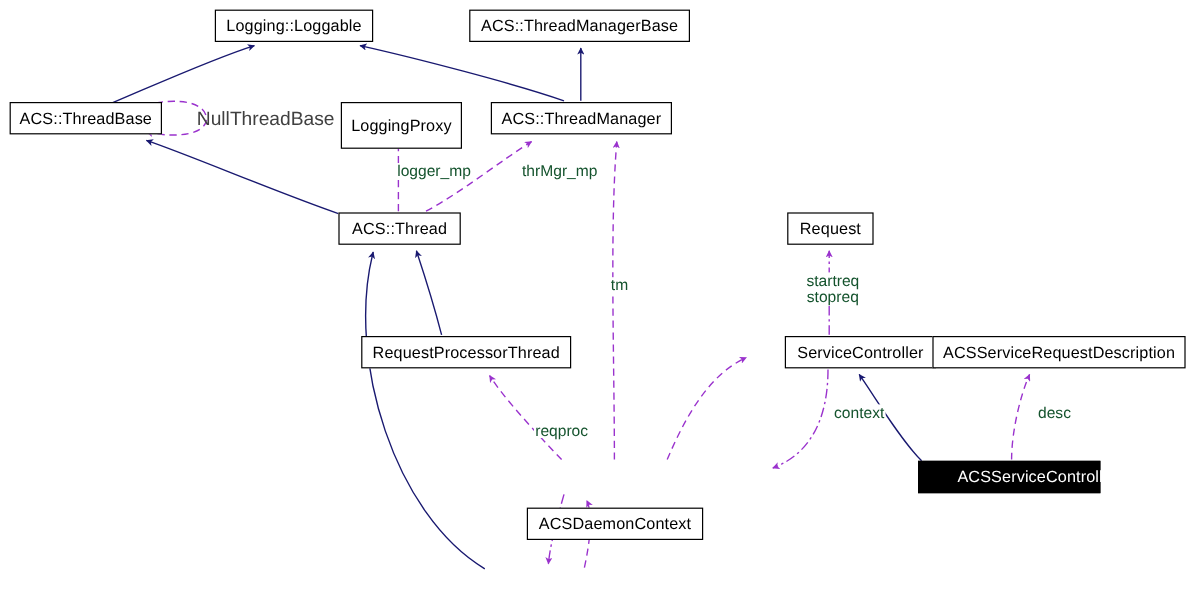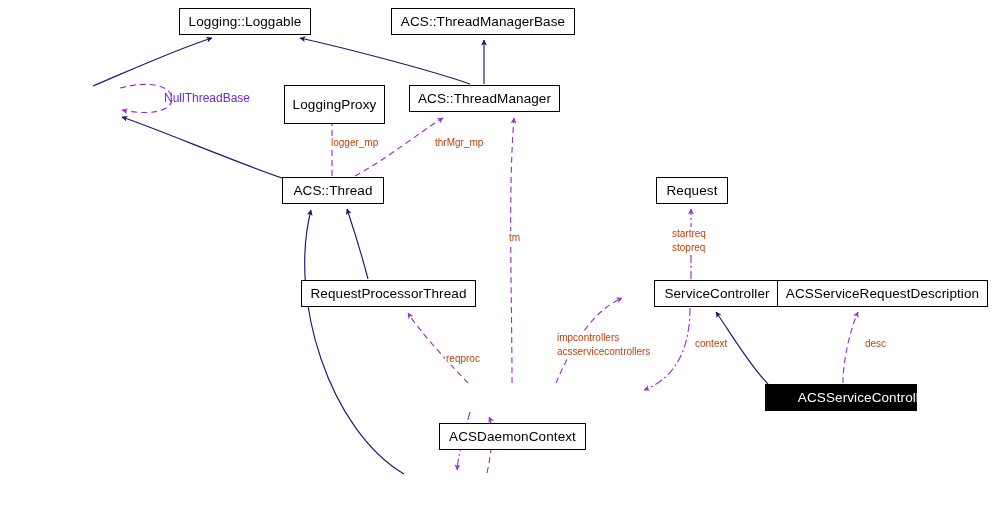--- a/index.html
+++ b/index.html
@@ -37,35 +37,36 @@
     letter-spacing: 0.1px;
     z-index: 3;
   }
   .node.highlight {
     background: #000000;
     color: #ffffff;
     border-color: #000000;
   }
   .edge-label {
     position: absolute;
-    font-size: 10px;
+    font-size: 13px;
     line-height: 13px;
-    color: #c2410c;
+    color: #14532d;
     background: #ffffff;
     white-space: nowrap;
     z-index: 2;
     padding: 0 1px;
   }
   .edge-label.two-line {
     line-height: 14px;
+    text-align: center;
   }
   .self-label {
     position: absolute;
-    font-size: 12px;
-    color: #6d28d9;
+    font-size: 16px;
+    color: #404040;
     background: transparent;
     white-space: nowrap;
     z-index: 2;
   }
 </style>
 </head>
 <body>
 
 <div id="diagram">
 
@@ -119,20 +120,21 @@
       <path d="M 470 412 C 462 440 458 458 457 470" stroke-dasharray="8,3,2,3" marker-end="url(#assoc-arrow)"></path>
 
       <path d="M 487 473 C 492 450 494 428 489 417" stroke-dasharray="6,4" marker-end="url(#assoc-arrow)"></path>
     </g>
   </svg>
 
   <div class="node" style="left:179px; top:8px; width:132px; height:27px;">Logging::Loggable</div>
 
   <div class="node" style="left:391px; top:8px; width:184px; height:27px;">ACS::ThreadManagerBase</div>
 
+  <div class="node" style="left:8px; top:85px; width:127px; height:27px;">ACS::ThreadBase</div>
 
   <div class="node" style="left:284px; top:85px; width:101px; height:39px;">LoggingProxy</div>
 
   <div class="node" style="left:409px; top:85px; width:151px; height:27px;">ACS::ThreadManager</div>
 
   <div class="node" style="left:282px; top:177px; width:102px; height:27px;">ACS::Thread</div>
 
   <div class="node" style="left:656px; top:177px; width:72px; height:27px;">Request</div>
 
   <div class="node" style="left:301px; top:280px; width:175px; height:27px;">RequestProcessorThread</div>
@@ -154,24 +156,20 @@
 
   <div class="edge-label" style="left:508px; top:231px;">tm</div>
 
   <div class="edge-label two-line" style="left:671px; top:227px;">
     <div>startreq</div>
     <div>stopreq</div>
   </div>
 
   <div class="edge-label" style="left:445px; top:336px;margin-top:16px;">reqproc</div>
 
-  <div class="edge-label two-line" style="left:556px; top:331px;">
-    <div>impcontrollers</div>
-    <div>acsservicecontrollers</div>
-  </div>
 
   <div class="edge-label" style="left:694px; top:337px;">context</div>
 
   <div class="edge-label" style="left:864px; top:337px;">desc</div>
 
   <div class="edge-label" style="left:461px; top:434px;">ctrl</div>
 
   <div class="edge-label" style="left:494px; top:434px;">context</div>
 
 </div>

